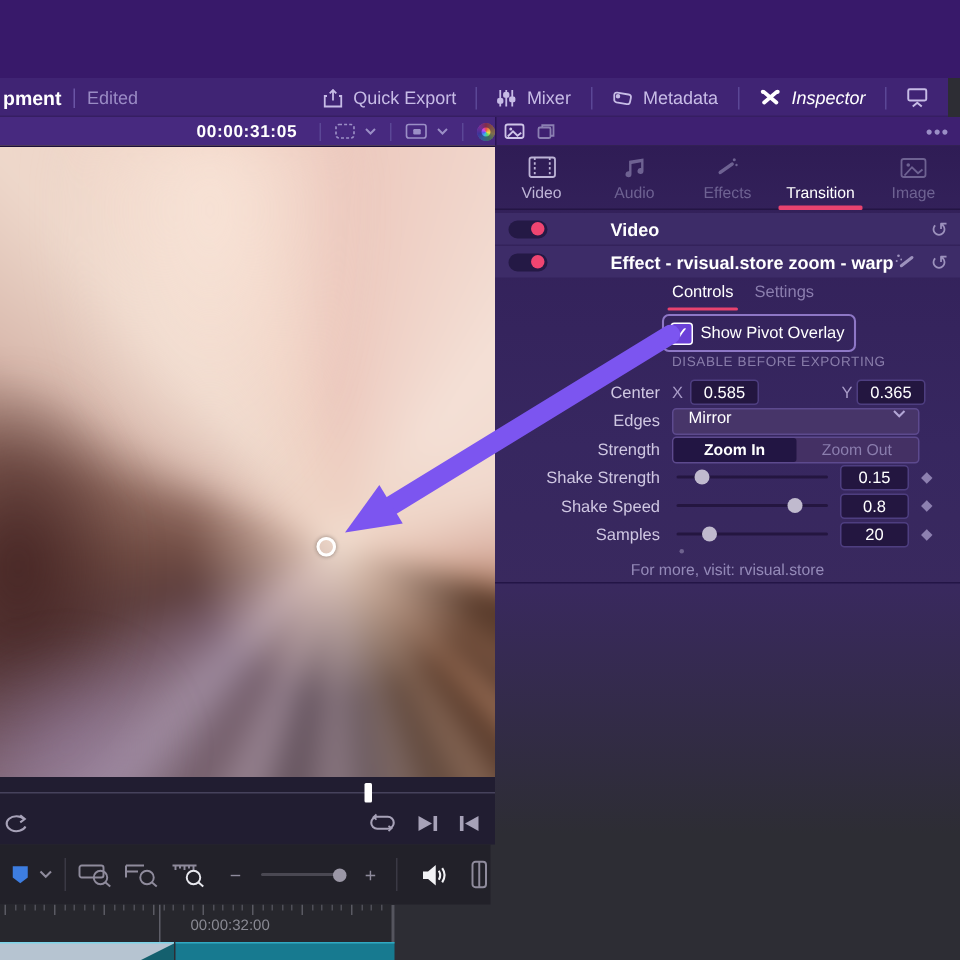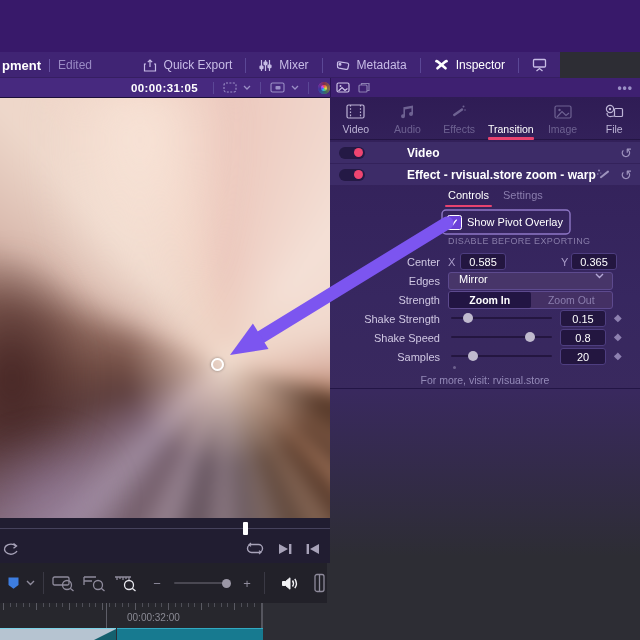--- a/index.html
+++ b/index.html
@@ -3,29 +3,29 @@
 <meta charset="utf-8">
 <style>
   html,body{margin:0;padding:0;background:#2d2d34;}
   #app{position:relative;width:640px;height:640px;overflow:hidden;
        font-family:"Liberation Sans",sans-serif;background:#2d2d34;
        -webkit-font-smoothing:antialiased;}
   .abs{position:absolute;}
 
   
   .top-bar{left:0;top:0;width:640px;height:52px;background:#38196a;}
-  .menu-row{left:0;top:52px;width:560px;height:26px;background:#402474;
+  .menu-row{left:0;top:52px;width:632px;height:26px;background:#402474;
             display:flex;align-items:center;box-shadow:inset 0 -1px 0 rgba(0,0,0,.15);}
   .project{font-size:13px;font-weight:bold;color:#fff;margin-left:2px;}
   .vsep{width:1px;height:13px;background:#6a55a5;margin:0 8px;}
   .edited{font-size:12px;color:#9a8bc5;}
   .menu-right{margin-left:auto;display:flex;align-items:center;height:100%;}
   .menu-item{display:flex;align-items:center;gap:7px;color:#c7bce6;font-size:12px;padding:0 13px;}
   .menu-item svg{display:block;}
-  .menu-item.bright{color:#ffffff;}
+  .menu-item.bright{color:#ffffff;font-style:italic;}
   .msep{width:1px;height:15px;background:#5b4796;}
 
   .viewer-header{left:0;top:78px;width:330px;height:19px;background:#47297f;
                  display:flex;align-items:center;}
   .gallery-header{left:330px;top:78px;width:310px;height:19px;background:#3e2071;
                   display:flex;align-items:center;box-shadow:inset 1px 0 0 #2a1454;}
   .timecode{color:#fff;font-size:11.5px;font-weight:bold;letter-spacing:.4px;margin-left:131px;}
   .vh-icons{display:flex;align-items:center;gap:6px;margin-left:12px;color:#9b8fc6;}
   .vh-sep{width:1px;height:12px;background:#5b4796;margin:0 3px;}
   .ellipsis{color:#9b8fc6;font-size:12px;font-weight:bold;letter-spacing:1px;}
@@ -277,29 +277,20 @@
         </svg>
         <span class="tlabel">Transition</span>
       </div>
       <div class="tab">
         <svg width="18" height="14" viewBox="0 0 18 14" fill="none" stroke="currentColor" stroke-width="1.2">
           <rect x="1" y="1" width="16" height="12" rx="1.5"></rect>
           <circle cx="5.5" cy="5" r="1.2" fill="currentColor" stroke="none"></circle>
           <path d="M3 12 L8 6.5 L12 10.5 L15 8"></path>
         </svg>
         <span class="tlabel">Image</span>
-      </div>
-      <div class="tab lit">
-        <svg width="19" height="15" viewBox="0 0 19 15" fill="none" stroke="currentColor" stroke-width="1.2">
-          <circle cx="5" cy="5" r="3.6"></circle>
-            <circle cx="5" cy="5" r="1.2" fill="currentColor" stroke="none"></circle>
-          <rect x="9.5" y="4.5" width="8" height="8" rx="1"></rect>
-          <path d="M2 9 Q2 13 6 12.5 L9.5 12"></path>
-        </svg>
-        <span class="tlabel">File</span>
       </div>
     </div>
 
     <div class="irow" style="top:45px;">
       <span class="toggle">
           <span class="knob"></span>
         </span>
       <span class="rlabel">Video</span>
       <span class="rowicons">
           <span class="reset">↺</span>

